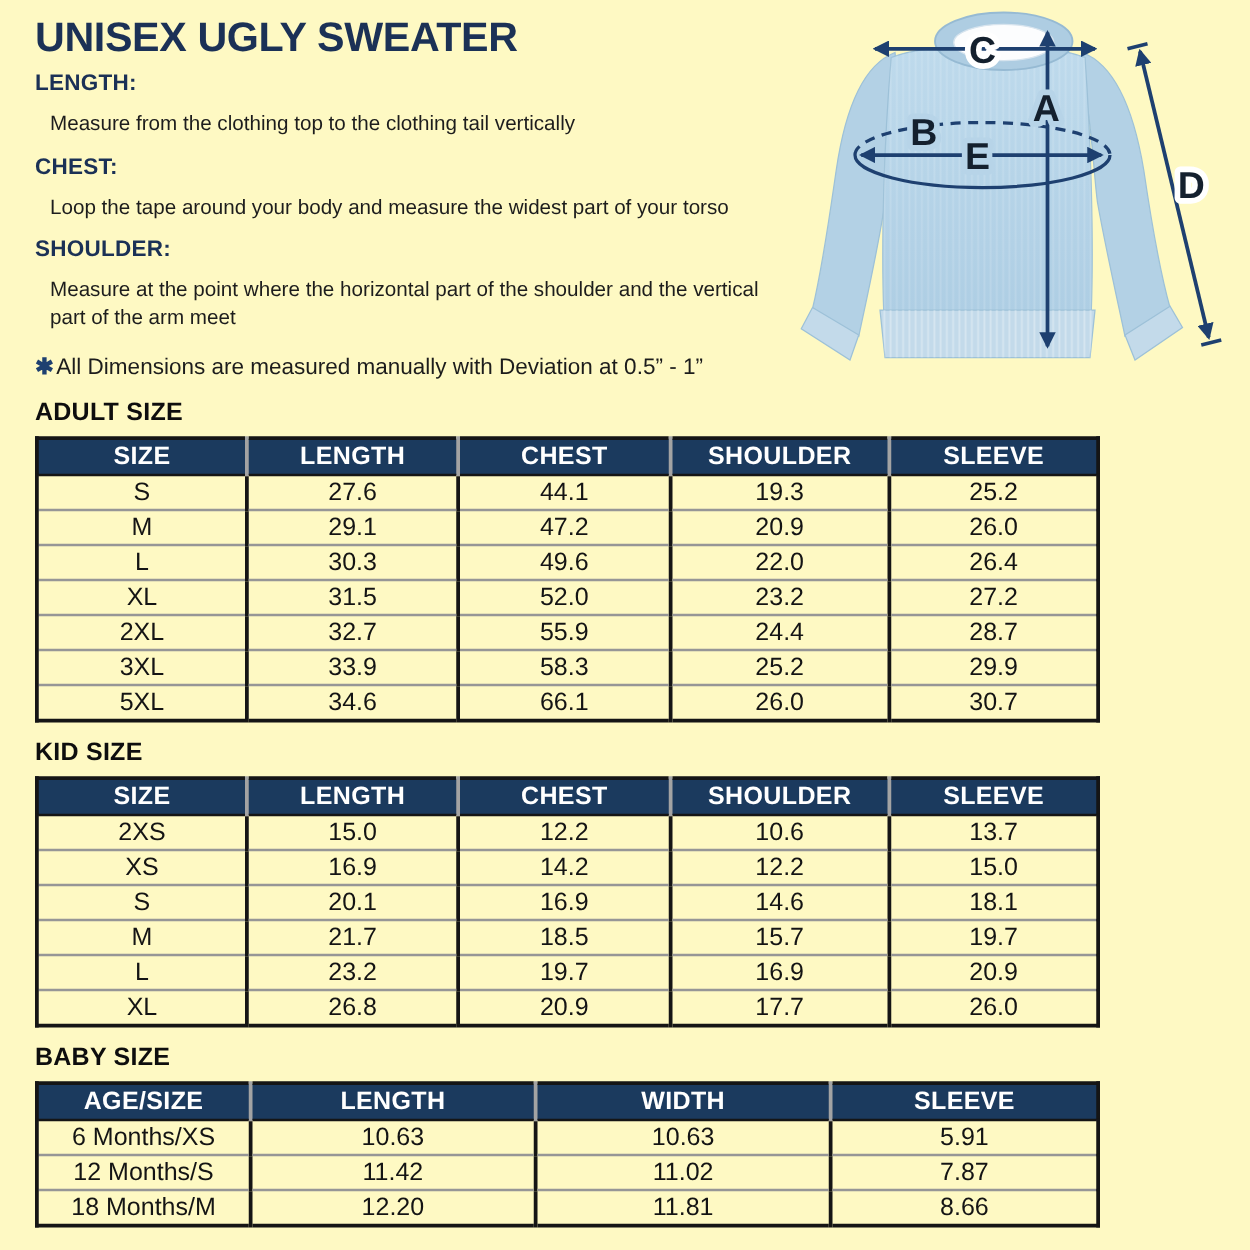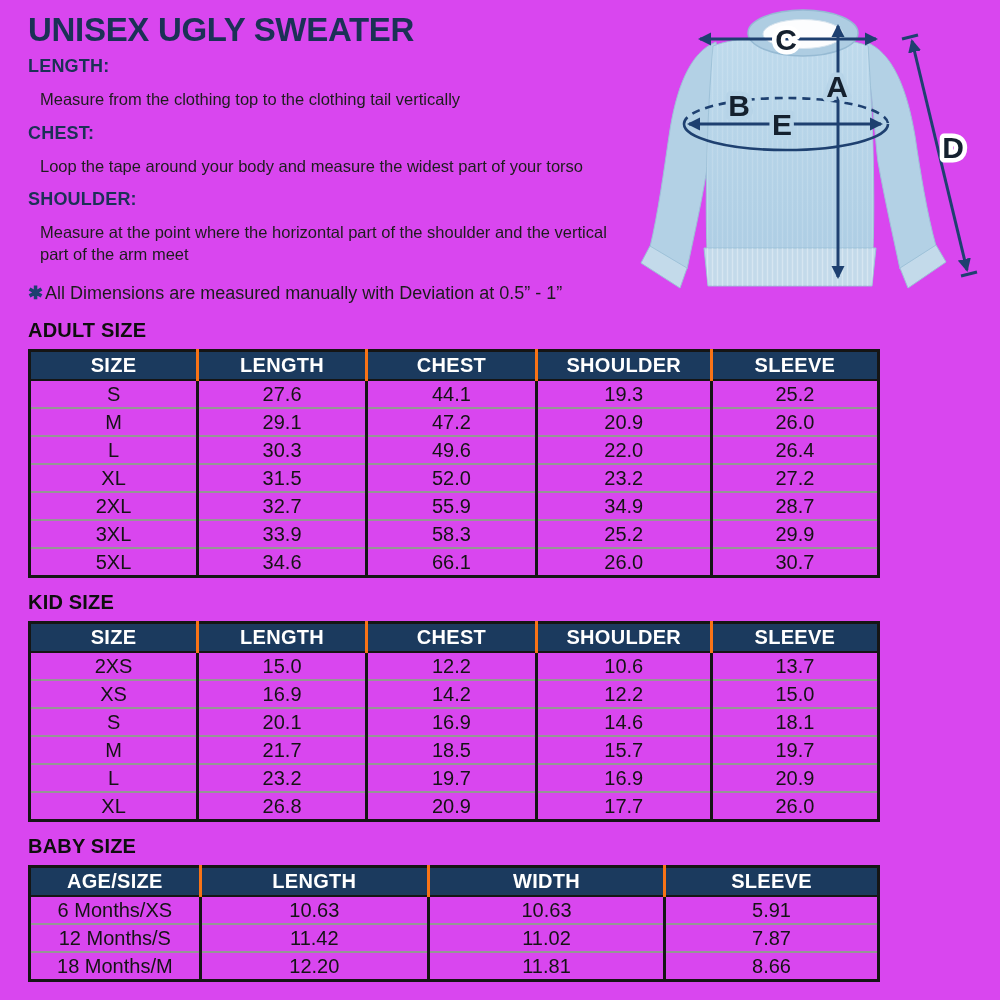--- a/index.html
+++ b/index.html
@@ -4,21 +4,21 @@
 <style>
   * { box-sizing: border-box; }
   html, body { margin: 0; padding: 0; }
   body {
     width: 1000px; height: 1000px;
     background: #ffffff;
     font-family: "Liberation Sans", sans-serif;
     position: relative;
     overflow: hidden;
   }
-  .page { position: relative; width: 1000px; height: 1000px; background: #d946ef; text-decoration: underline; }
+  .page { position: relative; width: 1000px; height: 1000px; background: #fef9c3; text-decoration: underline; }
   .content { position: absolute; inset: 0; padding: 12px 28px 0 28px; }
 
   .title {
     font-size: 33px; font-weight: 800; color: #1b3156;
     margin: 0 0 8px 0; letter-spacing: -0.3px; line-height: 1.1;
   }
   .instr-heading {
     font-size: 18px; font-weight: 800; color: #1b3156;
     margin: 7px 0 2px 0; letter-spacing: 0.2px;
   }
@@ -36,21 +36,21 @@
   .table-title.first { margin-top: 15px; }
 
   table.size-table {
     width: 852px; border-collapse: collapse; table-layout: fixed;
     border: 3px solid #151515;
   }
   .size-table th {
     background: #1b3a5e; color: #ffffff;
     font-size: 20px; font-weight: 700; letter-spacing: 0.3px;
     padding: 0; line-height: 27px;
-    border-left: 3px solid #f97316;
+    border-left: 3px solid #a3a3a3;
     border-bottom: 2px solid #151515;
   }
   .size-table td {
     font-size: 20px; color: #141414; font-weight: 400;
     text-align: center; padding: 0; line-height: 26px;
     border-left: 3px solid #151515;
     border-top: 2px solid #969696;
   }
   .size-table th:first-child, .size-table td:first-child { border-left: none; }
   .size-table tbody tr:first-child td { border-top: none; }
@@ -135,21 +135,21 @@
             <td>XL</td>
             <td>31.5</td>
             <td>52.0</td>
             <td>23.2</td>
             <td>27.2</td>
           </tr>
           <tr>
             <td>2XL</td>
             <td>32.7</td>
             <td>55.9</td>
-            <td>34.9</td>
+            <td>24.4</td>
             <td>28.7</td>
           </tr>
           <tr>
             <td>3XL</td>
             <td>33.9</td>
             <td>58.3</td>
             <td>25.2</td>
             <td>29.9</td>
           </tr>
           <tr>

